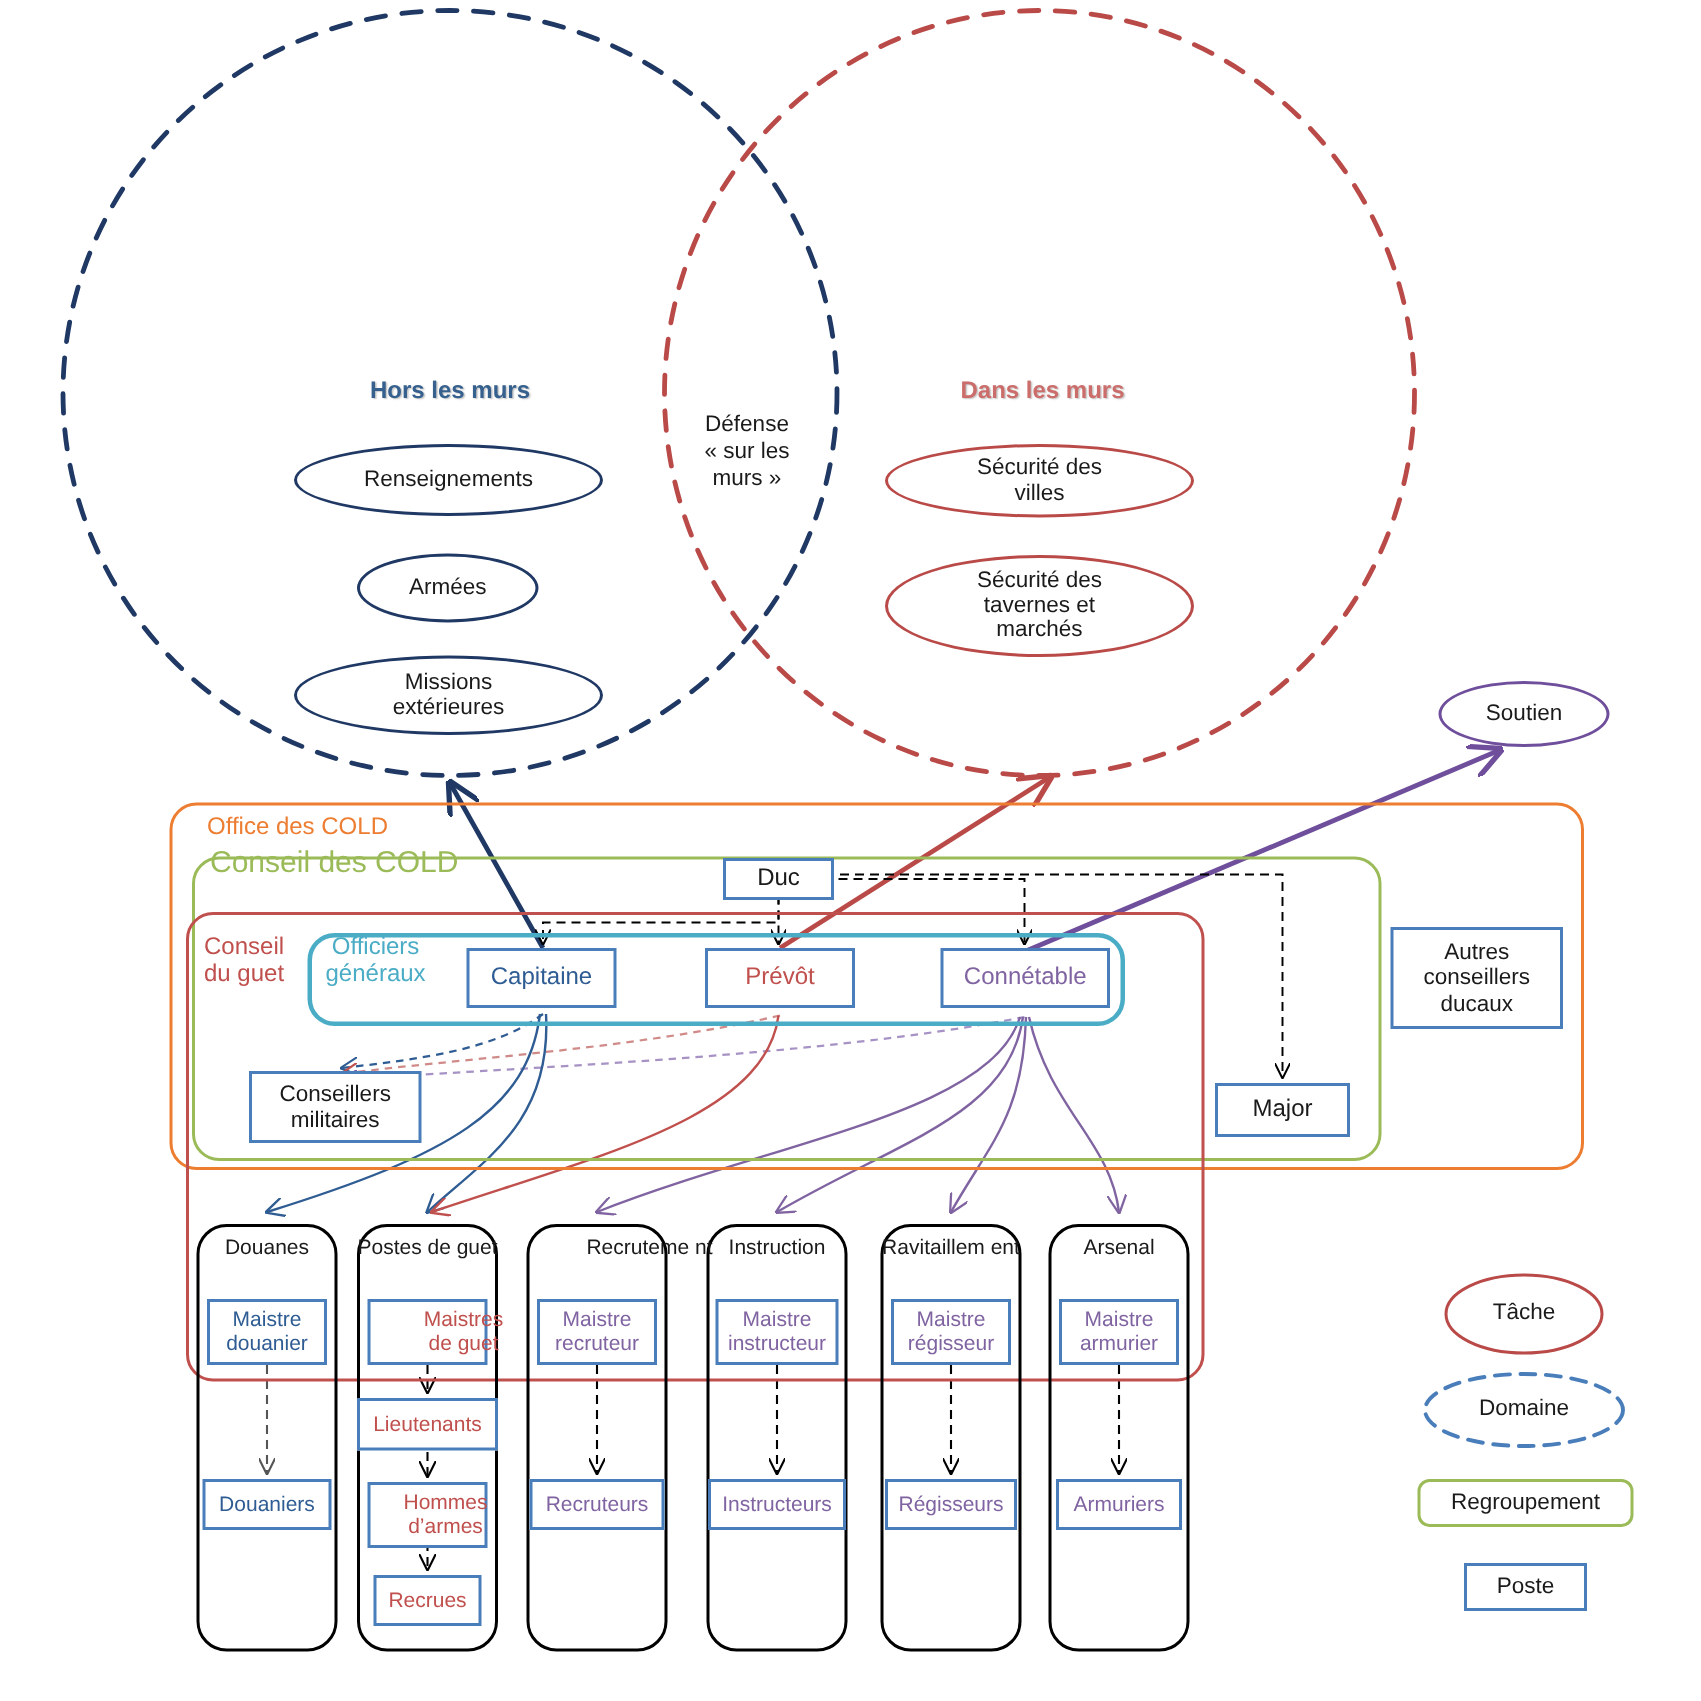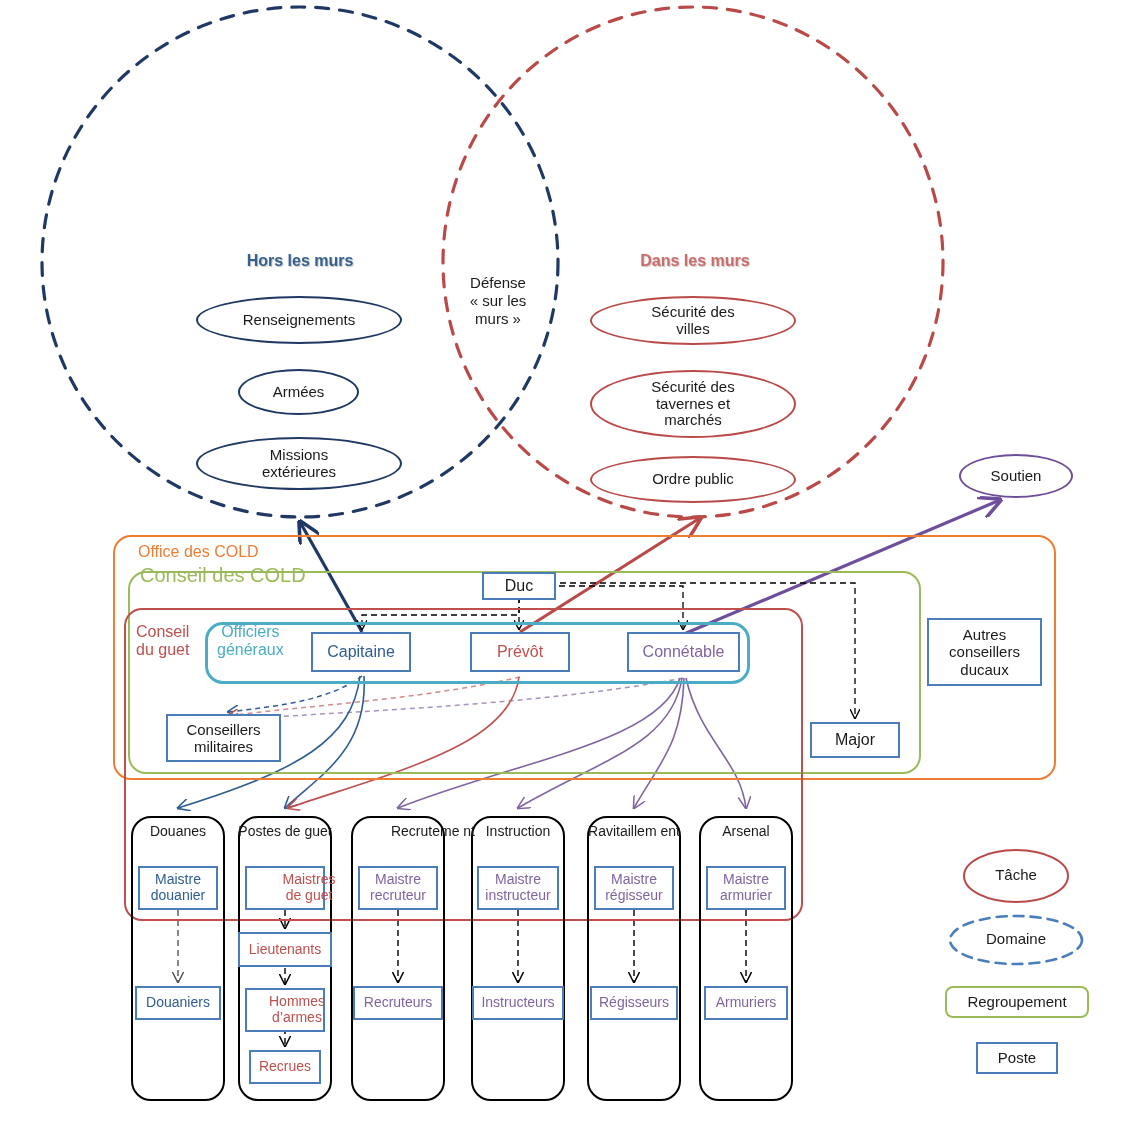--- a/index.html
+++ b/index.html
@@ -230,21 +230,20 @@
   <div class="ell ell-blue" style="left:196px; top:296px; width:206px; height:48px; font-size:15px;">Renseignements</div>
   <div class="ell ell-blue" style="left:238px; top:369px; width:121px; height:46px; font-size:15px;">Armées</div>
   <div class="ell ell-blue" style="left:196px; top:437px; width:206px; height:53px; font-size:15px; white-space:pre-line;">Missions
 extérieures</div>
 
   <div class="ell ell-red" style="left:590px; top:296px; width:206px; height:49px; font-size:15px; white-space:pre-line;">Sécurité des
 villes</div>
   <div class="ell ell-red" style="left:590px; top:370px; width:206px; height:68px; font-size:15px; white-space:pre-line;">Sécurité des
 tavernes et
 marchés</div>
-  <div class="ell ell-red" style="left:590px; top:456px; width:206px; height:47px; font-size:15px;">Ordre public</div>
 
   <div class="ell ell-purple" style="left:959px; top:454px; width:114px; height:44px; font-size:15px;">Soutien</div>
 
   <div class="poste t-black" style="left:482px; top:572px; width:74px; height:28px; font-size:16px;">Duc</div>
 
   <div class="poste t-blue" style="left:311px; top:632px; width:100px; height:40px; font-size:16px;">Capitaine</div>
   <div class="poste t-red" style="left:470px; top:632px; width:100px; height:40px; font-size:16px;">Prévôt</div>
   <div class="poste t-purple" style="left:627px; top:632px; width:113px; height:40px; font-size:16px;">Connétable</div>
 
   <div class="poste t-black" style="left:166px; top:714px; width:115px; height:48px; font-size:15px; white-space:pre-line;">Conseillers

